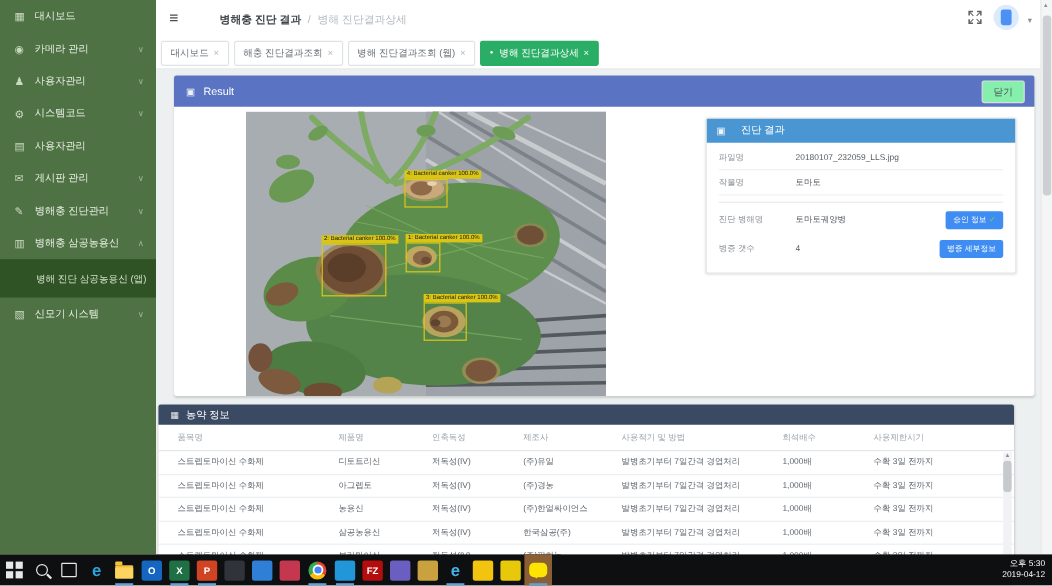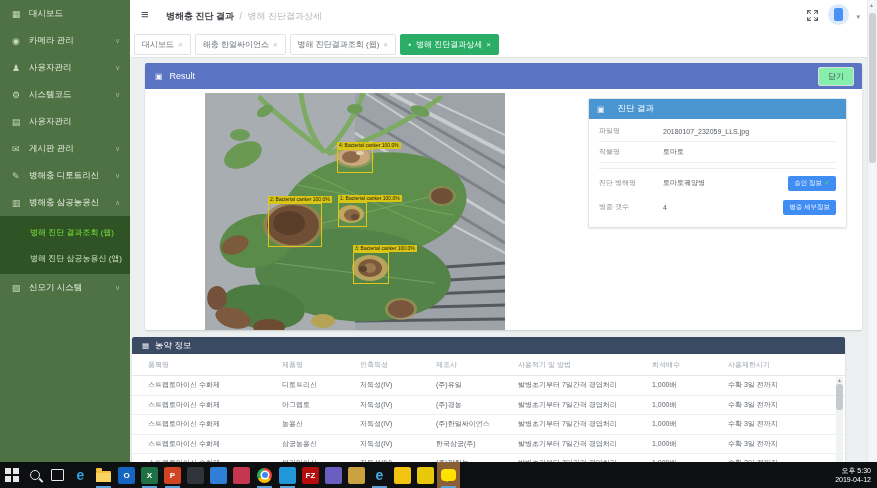--- a/index.html
+++ b/index.html
@@ -13,21 +13,21 @@
   .si-label{white-space:nowrap;overflow:hidden;}
   .si-chevron{margin-left:auto;color:rgba(255,255,255,.45);font-size:7px;}
   .side-sub{background:#2f5324;padding:3px 0;}
   .sub-item{height:26px;display:flex;align-items:center;padding-left:30px;color:#cfe0c8;font-size:8px;cursor:pointer;white-space:nowrap;}
   .sub-item.active{color:#78e33c;}
 
   
   .topwrap{position:absolute;left:130px;top:0;width:747px;height:57px;background:#fff;border-bottom:1px solid #e2e5e7;}
   .hamburger{position:absolute;left:11px;top:7px;font-size:13px;color:#4a4f54;cursor:pointer;}
   .crumbs{position:absolute;left:36px;top:10px;font-size:9px;white-space:nowrap;}
-  .crumb-primary{color:#3f4449;font-weight:bold;}
+  .crumb-primary{color:#3f4449;font-weight:bold;margin-left:17px;}
   .crumb-sep{color:#b3b9bf;margin:0 3px;}
   .crumb-secondary{color:#b3b9bf;}
   .expand-btn{position:absolute;right:58px;top:8px;cursor:pointer;}
   .avatar{position:absolute;right:28px;top:4px;width:21px;height:21px;border-radius:50%;background:#dbeafd;display:flex;align-items:center;justify-content:center;cursor:pointer;}
   .avatar-inner{width:9px;height:13px;background:#4a90f5;border-radius:2px;}
   .avatar-caret{position:absolute;right:17px;top:13px;font-size:7px;color:#8a9096;}
   .tabbar{position:absolute;left:0;top:31px;width:100%;height:26px;display:flex;align-items:center;padding-left:4px;}
   .tab{display:flex;align-items:center;gap:4px;border:1px solid #dfe3e6;border-radius:2px;background:#fff;color:#6a7076;font-size:8px;padding:4px 7px;margin-right:4px;cursor:pointer;white-space:nowrap;}
   .tab-close{color:#b5bbc0;font-size:8px;}
   .tab.active{background:#2aad64;border-color:#2aad64;color:#fff;}
@@ -126,32 +126,29 @@
       <span class="si-icon">▤</span>
       <span class="si-label">사용자관리</span>
     </div>
     <div class="side-item">
       <span class="si-icon">✉</span>
       <span class="si-label">게시판 관리</span>
       <span class="si-chevron">∨</span>
     </div>
     <div class="side-item">
       <span class="si-icon">✎</span>
-      <span class="si-label">병해충 디토트리신</span>
+      <span class="si-label">병해충 진단관리</span>
       <span class="si-chevron">∨</span>
     </div>
     <div class="side-item">
       <span class="si-icon">▥</span>
       <span class="si-label">병해충 삼공농용신</span>
       <span class="si-chevron">∧</span>
     </div>
     <div class="side-sub">
-      <div class="sub-item active">
-        <span>병해 진단 결과조회 (웹)</span>
-      </div>
       <div class="sub-item">
         <span>병해 진단 삼공농용신 (앱)</span>
       </div>
     </div>
     <div class="side-item">
       <span class="si-icon">▧</span>
       <span class="si-label">신모기 시스템</span>
       <span class="si-chevron">∨</span>
     </div>
   </aside>
@@ -173,21 +170,21 @@
         <span class="avatar-inner"></span>
       </span>
     <span class="avatar-caret">▾</span>
 
     <div class="tabbar">
       <div class="tab">
         <span>대시보드</span>
         <span class="tab-close">×</span>
       </div>
       <div class="tab">
-        <span>해충 한얼싸이언스</span>
+        <span>해충 진단결과조회</span>
         <span class="tab-close">×</span>
       </div>
       <div class="tab">
         <span>병해 진단결과조회 (웹)</span>
         <span class="tab-close">×</span>
       </div>
       <div class="tab active">
         <span class="tab-dot">●</span>
         <span>병해 진단결과상세</span>
         <span class="tab-close">×</span>

